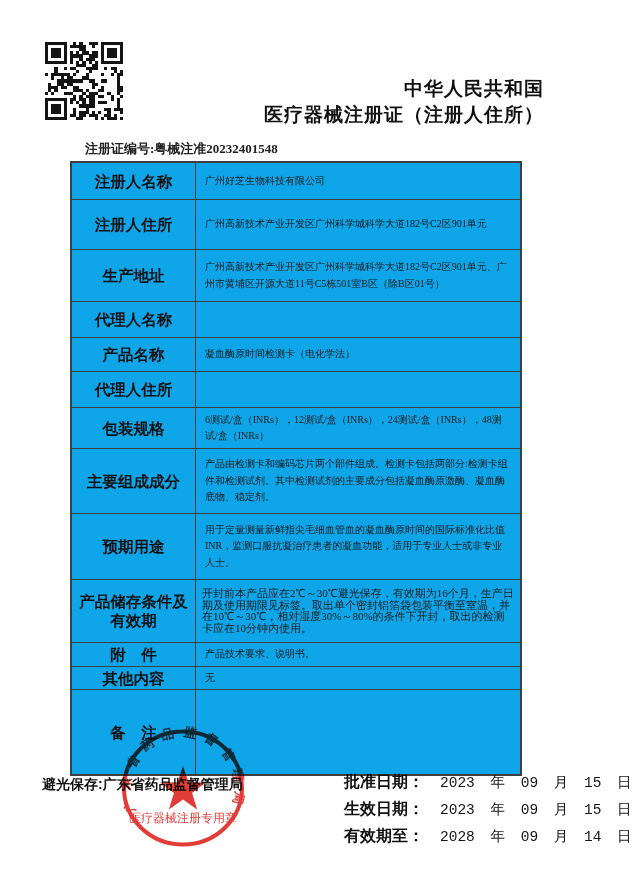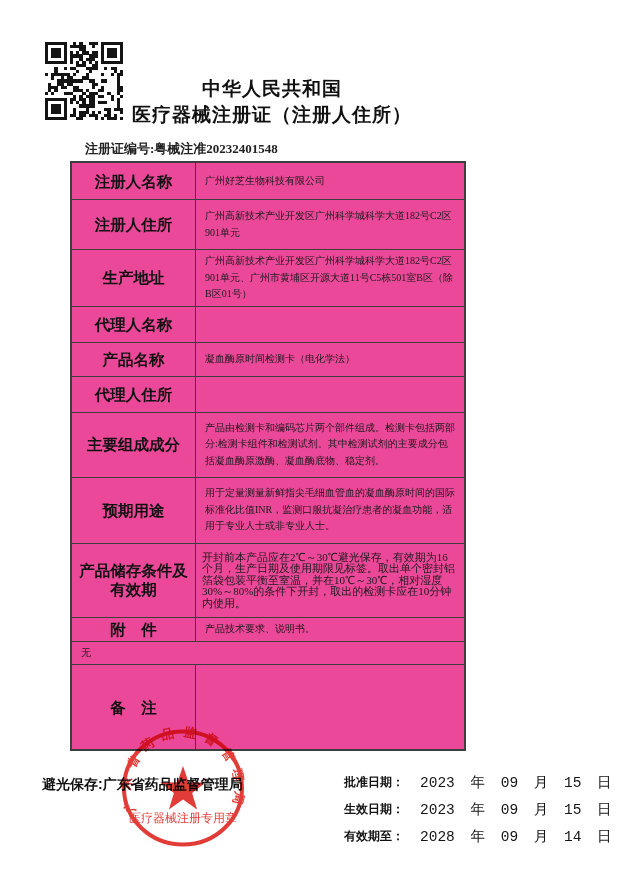--- a/index.html
+++ b/index.html
@@ -1,41 +1,41 @@
 <!DOCTYPE html>
 <html><head>
 <meta charset="utf-8">
 <style>
   html,body{margin:0;padding:0;}
   body{
     width:632px;height:894px;background:#ffffff;position:relative;
     font-family:"Liberation Sans",sans-serif;color:#1c1c1c;overflow:hidden;
   }
   .qr{position:absolute;left:45px;top:42px;width:78px;height:78px;}
-  .title-block{position:absolute;left:0;top:76px;width:544px;text-align:center;
+  .title-block{position:absolute;left:0;top:76px;width:544px;text-align:right;
     font-weight:bold;font-size:19px;line-height:26px;letter-spacing:1px;color:#111;}
   .reg-line{position:absolute;left:85px;top:140px;
     font-family:"Liberation Serif",serif;font-size:13px;color:#222;font-weight:bold;}
-  .tbl{position:absolute;left:70px;top:161px;width:396px;box-sizing:border-box;
-    border:2px solid #3e3e3e;background:#ec4899;}
+  .tbl{position:absolute;left:70px;top:161px;width:452px;box-sizing:border-box;
+    border:2px solid #3e3e3e;background:#0ea5e9;}
   .row{display:flex;border-top:1px solid #3e3e3e;box-sizing:border-box;}
   .row:first-child{border-top:none;}
   .lab{width:124px;flex:none;display:flex;align-items:center;justify-content:center;
     font-weight:bold;font-size:15.5px;line-height:19px;border-right:1px solid #3e3e3e;
     white-space:pre-line;text-align:center;color:#111;box-sizing:border-box;}
   .val{flex:1;display:flex;align-items:center;padding:3px 9px;box-sizing:border-box;
     font-family:"Liberation Serif",serif;font-size:10px;line-height:16.5px;color:#1a1a1a;}
   .h38{min-height:36px}.h52{min-height:50px}.h53{min-height:52px}.h36{min-height:36px}
   .h34{min-height:34px}.h40{min-height:41px}.h66{min-height:65px}.h67{min-height:66px}
   .h39{min-height:38px}.h21{min-height:21px}.h85{min-height:85px}
   .small .val{font-size:11px;line-height:11.6px;padding:8px 6px;}
   .approval{position:absolute;left:42px;top:776px;font-weight:bold;font-size:14px;color:#111;}
   .dates{position:absolute;left:344px;top:769px;}
   .drow{display:flex;align-items:center;height:27px;}
-  .dlab{font-weight:bold;font-size:12px;color:#111;}
+  .dlab{font-weight:bold;font-size:16px;color:#111;}
   .dval{font-family:Liberation Mono, monospace;font-size:14.5px;margin-left:16px;
     word-spacing:7px;color:#151515;}
   .stamp{position:absolute;left:117px;top:726px;width:132px;height:126px;
     opacity:0.87;mix-blend-mode:multiply;pointer-events:none;}
 </style>
 </head>
 <body>
 
 <svg class="qr" id="qr-svg" viewBox="0 0 25 25" shape-rendering="crispEdges">
     <rect x="0" y="0" width="1.02" height="1.02" fill="#141414"></rect>
@@ -359,38 +359,43 @@
     <div class="val"></div>
   </div>
   <div class="row h34">
     <div class="lab">产品名称</div>
     <div class="val">凝血酶原时间检测卡（电化学法）</div>
   </div>
   <div class="row h36">
     <div class="lab">代理人住所</div>
     <div class="val"></div>
   </div>
+  <div class="row h40">
+    <div class="lab">包装规格</div>
+    <div class="val">6测试/盒（INRs），12测试/盒（INRs），24测试/盒（INRs），48测试/盒（INRs）</div>
+  </div>
   <div class="row h66">
     <div class="lab">主要组成成分</div>
     <div class="val">产品由检测卡和编码芯片两个部件组成。检测卡包括两部分:检测卡组件和检测试剂。其中检测试剂的主要成分包括凝血酶原激酶、凝血酶底物、稳定剂。</div>
   </div>
   <div class="row h67">
     <div class="lab">预期用途</div>
     <div class="val">用于定量测量新鲜指尖毛细血管血的凝血酶原时间的国际标准化比值INR，监测口服抗凝治疗患者的凝血功能，适用于专业人士或非专业人士。</div>
   </div>
   <div class="row h39 small">
     <div class="lab">产品储存条件及
 有效期</div>
     <div class="val">开封前本产品应在2℃～30℃避光保存，有效期为16个月，生产日期及使用期限见标签。取出单个密封铝箔袋包装平衡至室温，并在10℃～30℃，相对湿度30%～80%的条件下开封，取出的检测卡应在10分钟内使用。</div>
   </div>
   <div class="row h21">
     <div class="lab">附　件</div>
     <div class="val">产品技术要求、说明书。</div>
   </div>
   <div class="row h21">
+    <div class="lab">其他内容</div>
     <div class="val">无</div>
   </div>
   <div class="row h85">
     <div class="lab">备　注</div>
     <div class="val"></div>
   </div>
 </div>
 
 <div class="approval">
   <span>避光保存:</span><span>广东省药品监督管理局</span>

